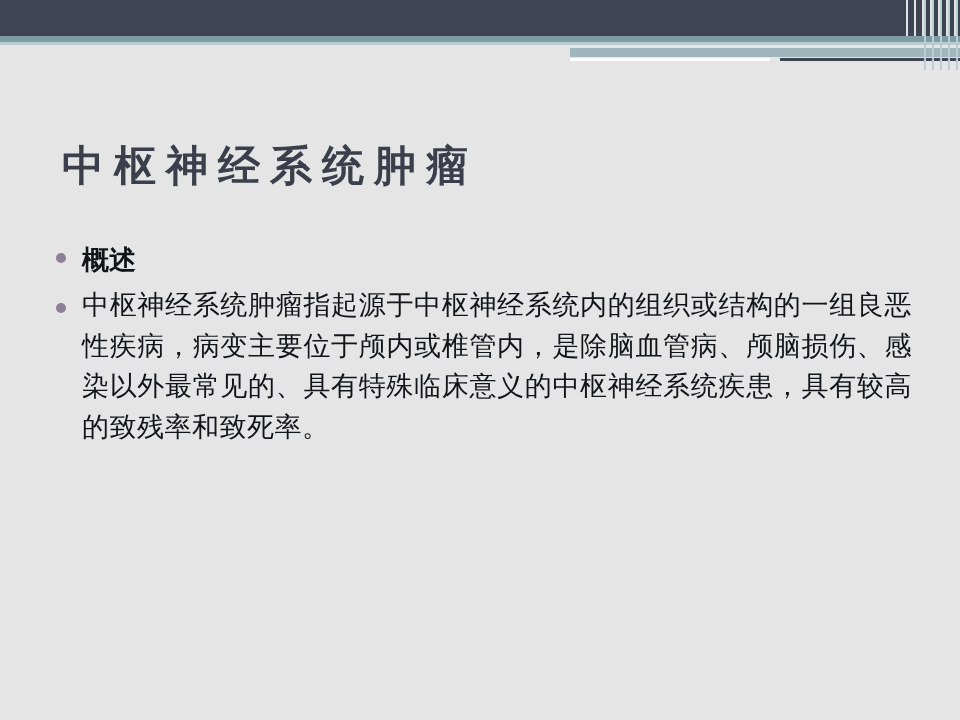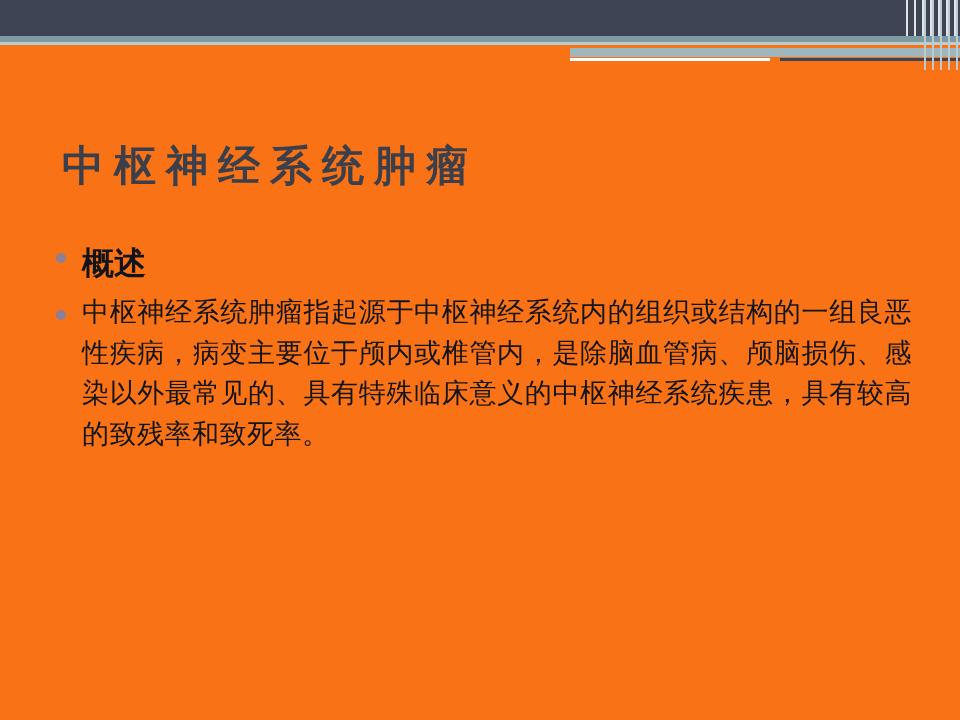--- a/index.html
+++ b/index.html
@@ -10,21 +10,21 @@
     width: 960px;
     height: 720px;
     background: #ffffff;
     font-family: "Liberation Serif", serif;
     overflow: hidden;
   }
   .slide {
     position: relative;
     width: 960px;
     height: 720px;
-    background: #f97316;
+    background: #e5e5e5;
     overflow: hidden;
   }
 
   
   .header-band {
     position: absolute;
     top: 0;
     left: 0;
     width: 960px;
     height: 36px;
@@ -139,21 +139,21 @@
     background: #8c7f96;
     margin-top: 14px;
     margin-right: 16px;
   }
   .bullet-text {
     flex: 1 1 auto;
     font-family: "DejaVu Sans", sans-serif;
     color: #111418;
   }
   .lvl1 .bullet-text {
-    font-size: 32px;
+    font-size: 27px;
     font-weight: bold;
     line-height: 1.45;
   }
   .lvl1 .bullet-dot {
     margin-top: 13px;
   }
   .para .bullet-text {
     font-family: "DejaVu Serif", serif;
     font-size: 27px;
     line-height: 1.5;

